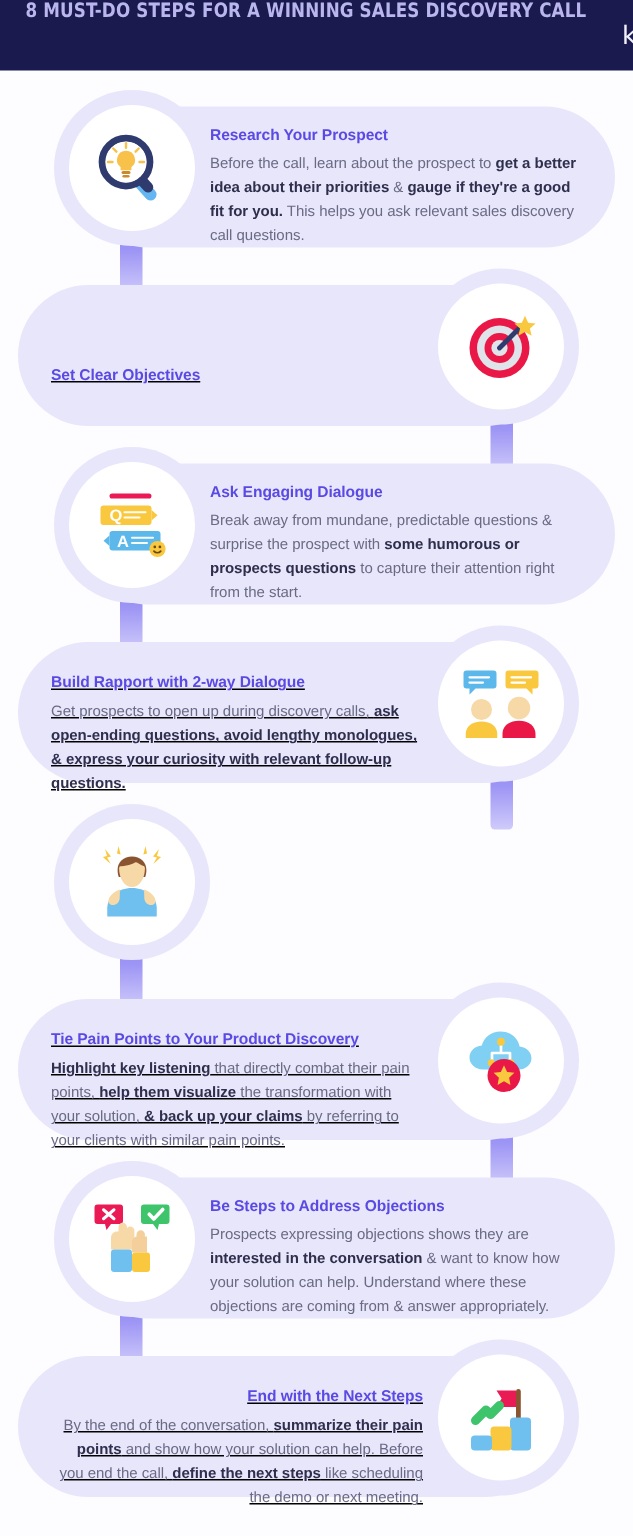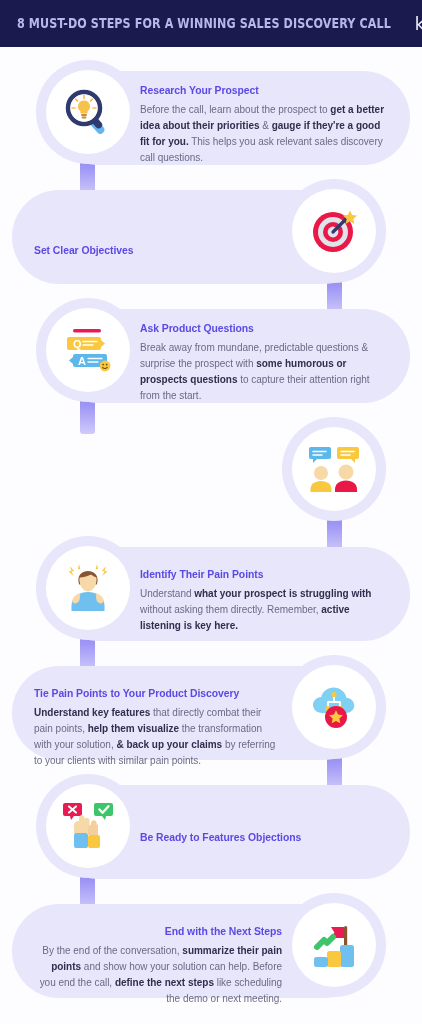--- a/index.html
+++ b/index.html
@@ -14,21 +14,20 @@
     font-family: "Liberation Sans", sans-serif;
     background: #fdfcff;
     position: relative;
   }
 
   
   #header {
     height: 47px;
     background: #1b1a4e;
     display: flex;
-    align-items: center;
     justify-content: space-between;
     padding: 0 14px 0 17px;
   }
 
   #header-title {
     font-family: "DejaVu Sans Condensed", "Liberation Sans Narrow", "Liberation Sans", sans-serif;
     font-weight: bold;
     font-size: 13.2px;
     letter-spacing: 0.1px;
     color: #b9b6ee;
@@ -86,21 +85,21 @@
     position: absolute;
     top: 11px;
     height: 94px;
     background: #e8e6fb;
     border-radius: 47px;
     z-index: 2;
     display: flex;
     align-items: center;
   }
   .step.left  .panel { left: 52px;  right: 12px; padding: 0 22px 0 88px; }
-  .step.right .panel { right: 52px; left: 12px;  padding: 16px 88px 0 22px; }
+  .step.right .panel { right: 52px; left: 12px;  padding: 16px 88px 0 22px; text-decoration: underline; }
 
   .panel-inner { width: 100%; margin-top: 16px; }
 
   .step-title {
     font-size: 10.4px;
     font-weight: bold;
     color: #5a4ae3;
     letter-spacing: -0.05px;
     margin-bottom: 4px;
     line-height: 1.2;
@@ -210,21 +209,21 @@
           <path d="M44 7.5l2.1 4.6 5 0.5-3.8 3.4 1.1 4.9-4.4-2.6-4.4 2.6 1.1-4.9-3.8-3.4 5-0.5z" fill="#f9c83e"></path>
         </svg>
       </div>
     </div>
   </div>
 
   <div class="step left">
     <div class="connector"></div>
     <div class="panel">
       <div class="panel-inner">
-        <div class="step-title">Ask Product Questions</div>
+        <div class="step-title">Ask Engaging Dialogue</div>
         <div class="step-body">Break away from mundane, predictable questions &amp; surprise the prospect with <b>some humorous or prospects questions</b> to capture their attention right from the start.</div>
       </div>
     </div>
     <div class="icon-wrap">
       <div class="icon-disc">
         <svg width="56" height="56" viewBox="0 0 56 56">
           <rect x="13" y="7" width="28" height="3.4" rx="1.7" fill="#ea1a55"></rect>
           <path d="M9 15h30a2 2 0 0 1 2 2v9a2 2 0 0 1-2 2H9a2 2 0 0 1-2-2v-9a2 2 0 0 1 2-2z" fill="#f9c83e"></path>
           <path d="M41 18l4 3.5-4 3.5z" fill="#f9c83e"></path>
           <text x="13" y="25.5" font-family="Liberation Sans, sans-serif" font-size="11" font-weight="bold" fill="#ffffff">Q</text>
@@ -243,20 +242,26 @@
           <circle cx="43.2" cy="42.6" r="0.9" fill="#6b4a12"></circle>
           <circle cx="46.6" cy="42.6" r="0.9" fill="#6b4a12"></circle>
           <path d="M42.6 45.4a3 3 0 0 0 4.6 0" stroke="#6b4a12" stroke-width="1.1" fill="none" stroke-linecap="round"></path>
         </svg>
       </div>
     </div>
   </div>
 
   <div class="step right">
     <div class="connector"></div>
+    <div class="panel">
+      <div class="panel-inner">
+        <div class="step-title">Build Rapport with 2-way Dialogue</div>
+        <div class="step-body">Get prospects to open up during discovery calls, <b>ask open-ending questions, avoid lengthy monologues, &amp; express your curiosity with relevant follow-up questions.</b></div>
+      </div>
+    </div>
     <div class="icon-wrap">
       <div class="icon-disc">
         <svg width="56" height="56" viewBox="0 0 56 56">
           <path d="M5 6h18a2 2 0 0 1 2 2v8a2 2 0 0 1-2 2H11l-4 4v-4H5a2 2 0 0 1-2-2V8a2 2 0 0 1 2-2z" fill="#5cb8ea"></path>
           <g stroke="#ffffff" stroke-width="1.5" stroke-linecap="round">
             <line x1="7" y1="10.5" x2="20" y2="10.5"></line>
             <line x1="7" y1="14" x2="16" y2="14"></line>
           </g>
           <path d="M33 6h18a2 2 0 0 1 2 2v8a2 2 0 0 1-2 2h-2v4l-4-4H33a2 2 0 0 1-2-2V8a2 2 0 0 1 2-2z" fill="#f9c83e"></path>
           <g stroke="#ffffff" stroke-width="1.5" stroke-linecap="round">
@@ -267,26 +272,20 @@
           <path d="M15 40c-6.4 0-10.5 3.6-10.5 8.2V51h21v-2.8C25.5 43.6 21.4 40 15 40z" fill="#f9c83e"></path>
           <circle cx="40" cy="31" r="7.5" fill="#f6d9a6"></circle>
           <path d="M40 39.5c-6.8 0-11 3.8-11 8.7V51h22v-2.8c0-4.9-4.2-8.7-11-8.7z" fill="#ea1846"></path>
         </svg>
       </div>
     </div>
   </div>
 
   <div class="step left">
     <div class="connector"></div>
-    <div class="panel">
-      <div class="panel-inner">
-        <div class="step-title">Identify Their Pain Points</div>
-        <div class="step-body">Understand <b>what your prospect is struggling with</b> without asking them directly. Remember, <b>active listening is key here.</b></div>
-      </div>
-    </div>
     <div class="icon-wrap">
       <div class="icon-disc">
         <svg width="56" height="56" viewBox="0 0 56 56">
           <g fill="#f9c83e">
             <path d="M10 6l4 5-2.6 0.6 2.4 4.4-5.2-4.6 2.8-0.7z"></path>
             <path d="M46 6l-4 5 2.6 0.6-2.4 4.4 5.2-4.6-2.8-0.7z"></path>
             <path d="M19 4l1.4 5.6-2.4-0.6z"></path>
             <path d="M37 4l-1.4 5.6 2.4-0.6z"></path>
           </g>
           <path d="M28 11c-5.6 0-9.6 3.6-9.6 9 0 1.8 0.3 3.3 0.8 4.6h17.6c0.5-1.3 0.8-2.8 0.8-4.6 0-5.4-4-9-9.6-9z" fill="#8a5430"></path>
@@ -298,21 +297,21 @@
         </svg>
       </div>
     </div>
   </div>
 
   <div class="step right">
     <div class="connector"></div>
     <div class="panel">
       <div class="panel-inner">
         <div class="step-title">Tie Pain Points to Your Product Discovery</div>
-        <div class="step-body"><b>Understand key features</b> that directly combat their pain points, <b>help them visualize</b> the transformation with your solution, <b>&amp; back up your claims</b> by referring to your clients with similar pain points.</div>
+        <div class="step-body"><b>Highlight key listening</b> that directly combat their pain points, <b>help them visualize</b> the transformation with your solution, <b>&amp; back up your claims</b> by referring to your clients with similar pain points.</div>
       </div>
     </div>
     <div class="icon-wrap">
       <div class="icon-disc">
         <svg width="56" height="56" viewBox="0 0 56 56">
           <path d="M16 34c-5 0-9-3.6-9-8 0-4.2 3.6-7.7 8.2-8 1.3-5.4 6.4-9.4 12.5-9.4 6.4 0 11.7 4.4 12.7 10.1 4.4 0.3 7.9 3.7 7.9 7.8 0 4.2-3.8 7.5-8.5 7.5z" fill="#7fd0f2"></path>
           <path d="M22 23h12M28 17v6M22 23v5M34 23v5" stroke="#ffffff" stroke-width="1.8" stroke-linecap="round" fill="none"></path>
           <circle cx="28" cy="15.5" r="2.6" fill="#f9c83e"></circle>
           <circle cx="21.5" cy="29.5" r="2.4" fill="#f9c83e"></circle>
           <circle cx="34.5" cy="29.5" r="2.4" fill="#f9c83e"></circle>
@@ -320,21 +319,22 @@
           <path d="M30 31.2l2.1 4.4 4.8 0.6-3.5 3.3 0.9 4.8-4.3-2.4-4.3 2.4 0.9-4.8-3.5-3.3 4.8-0.6z" fill="#f9c83e"></path>
         </svg>
       </div>
     </div>
   </div>
 
   <div class="step left">
     <div class="connector"></div>
     <div class="panel">
       <div class="panel-inner">
-        <div class="step-title">Be Ready to Features Objections</div>
+        <div class="step-title">Be Steps to Address Objections</div>
+        <div class="step-body">Prospects expressing objections shows they are <b>interested in the conversation</b> &amp; want to know how your solution can help. Understand where these objections are coming from &amp; answer appropriately.</div>
       </div>
     </div>
     <div class="icon-wrap">
       <div class="icon-disc">
         <svg width="56" height="56" viewBox="0 0 56 56">
           <path d="M5 5h15a2 2 0 0 1 2 2v9a2 2 0 0 1-2 2h-6l-3 4-1-4H5a2 2 0 0 1-2-2V7a2 2 0 0 1 2-2z" fill="#ea1a55"></path>
           <g stroke="#ffffff" stroke-width="2" stroke-linecap="round">
             <line x1="9" y1="8.5" x2="16" y2="14.5"></line>
             <line x1="16" y1="8.5" x2="9" y2="14.5"></line>
           </g>

